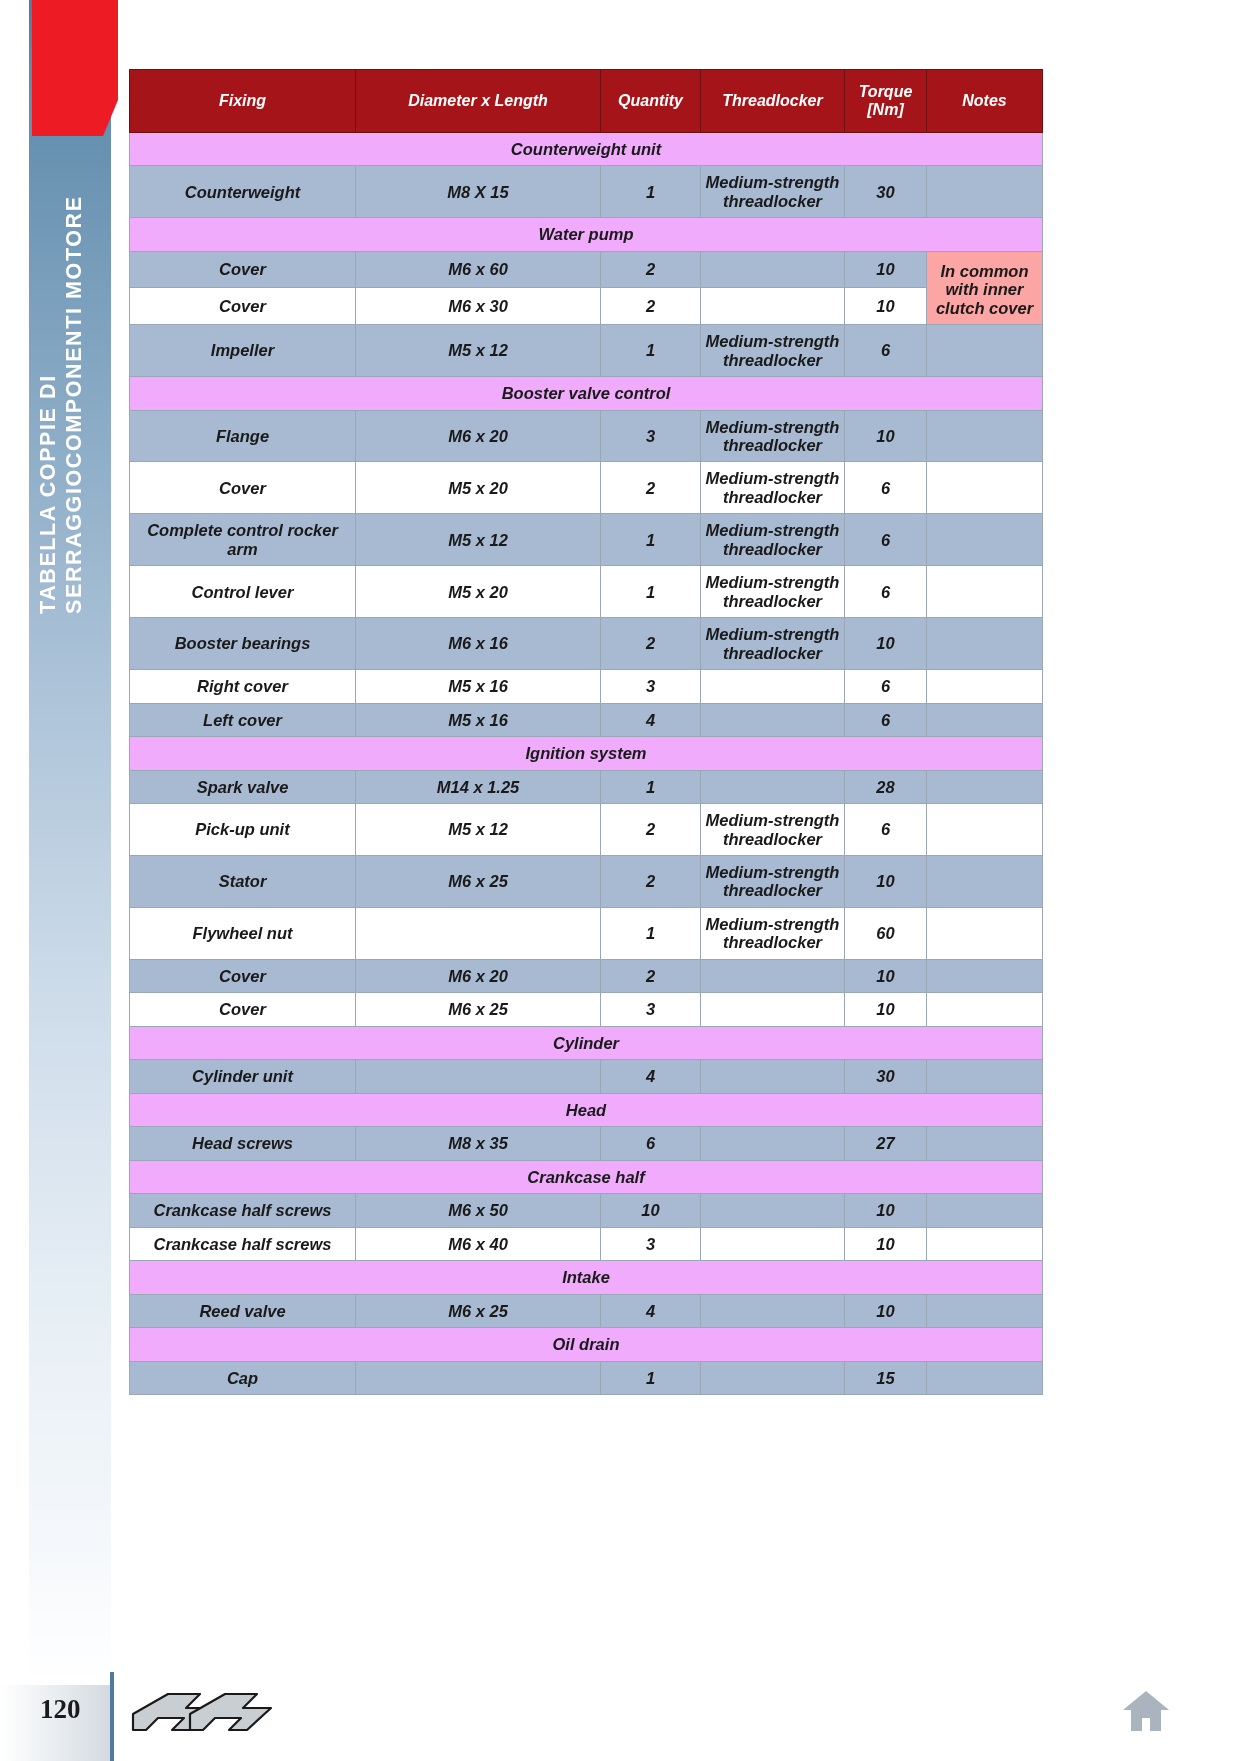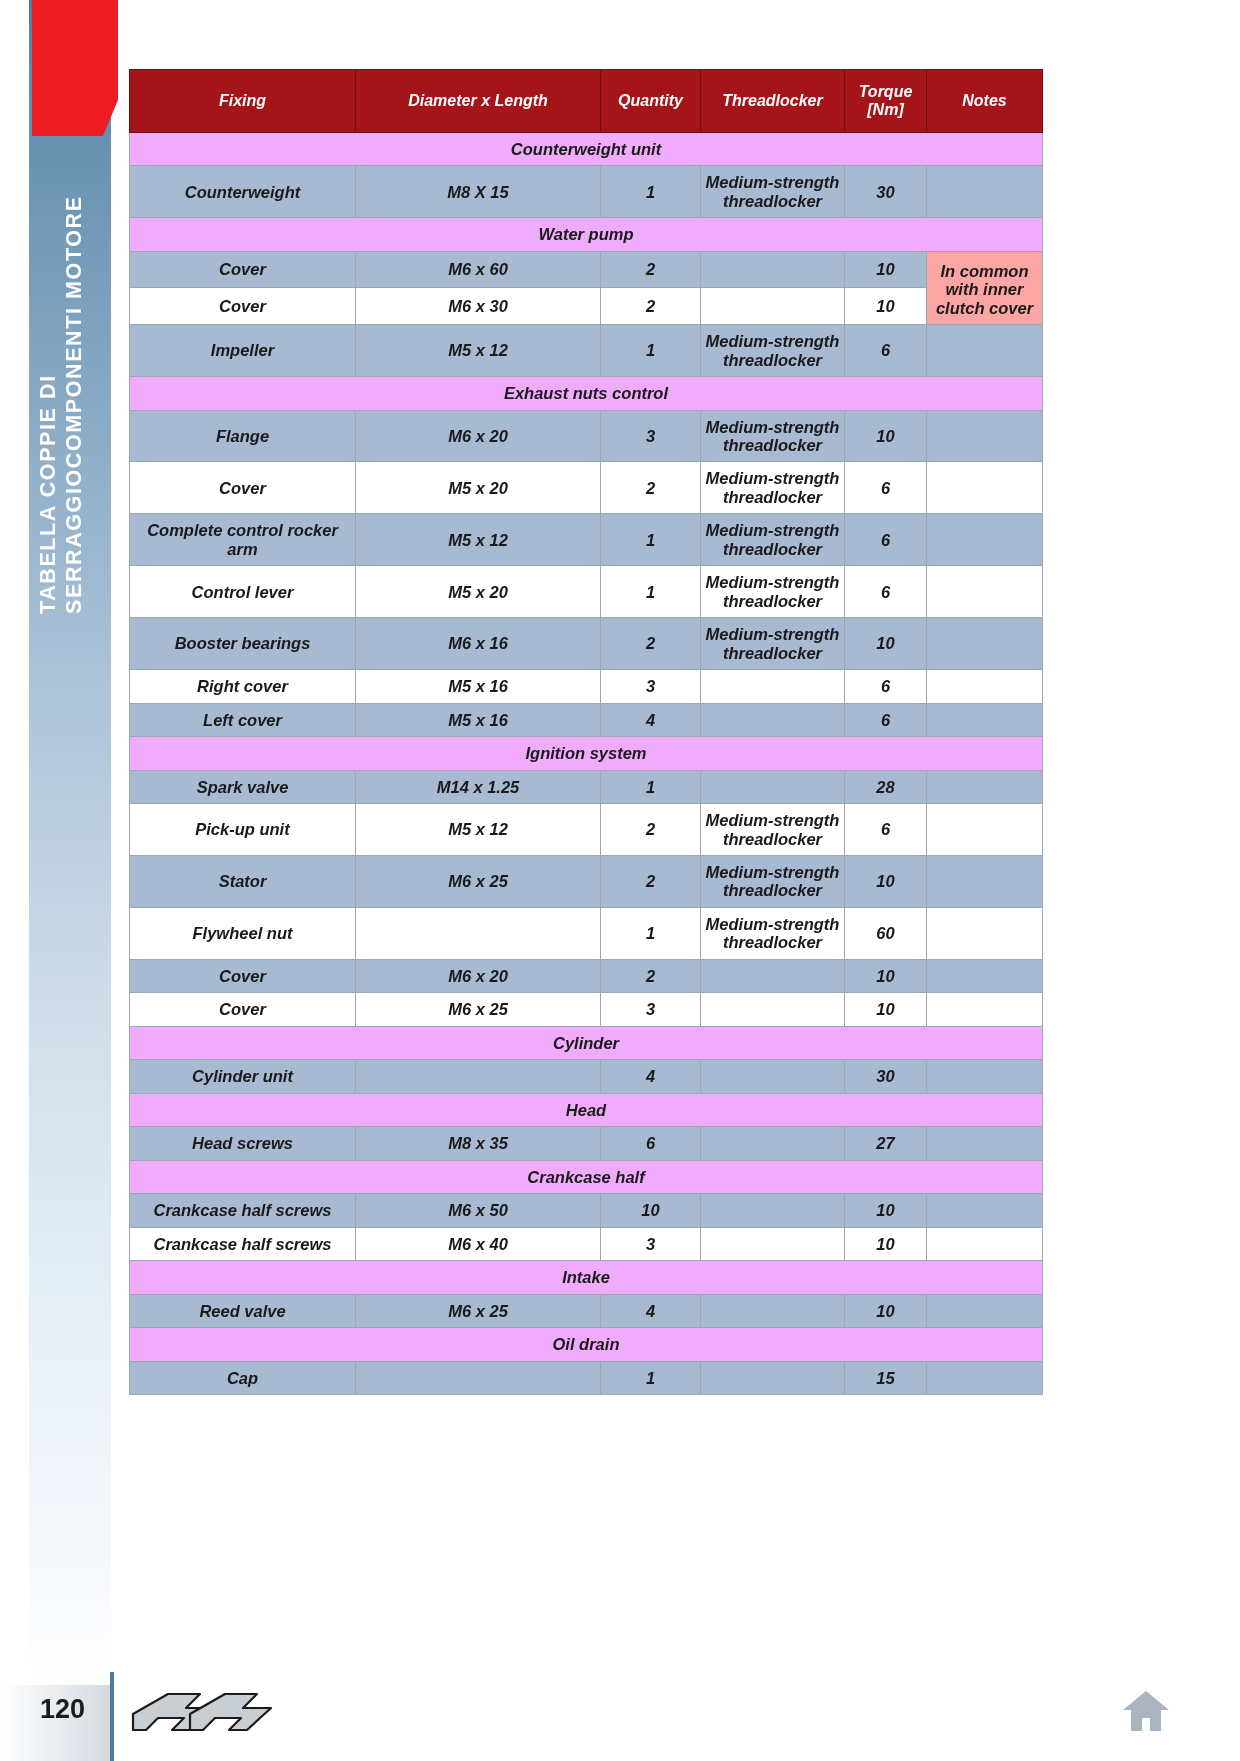--- a/index.html
+++ b/index.html
@@ -72,21 +72,21 @@
     height: 76px;
     background: linear-gradient(to right, #ffffff 0%, #e7ebef 55%, #d3d9df 100%);
   }
   #footer-pagenum {
     position: absolute;
     left: 40px;
     top: 1694px;
     font-size: 27px;
     font-weight: bold;
     color: #1b1b1b;
-    font-family: Liberation Sans, sans-serif;
+    font-family: Liberation Serif, serif;
   }
   #footer-rule {
     position: absolute;
     left: 110px;
     top: 1672px;
     width: 4px;
     height: 89px;
     background: #4d7ca0;
   }
   #footer-logo {
@@ -223,21 +223,21 @@
       </tr>
       <tr class="shade rowh tall">
         <td>Impeller</td>
         <td>M5 x 12</td>
         <td>1</td>
         <td class="thread">Medium-strength threadlocker</td>
         <td>6</td>
         <td class="note"></td>
       </tr>
       <tr class="sect">
-        <td colspan="6">Exhaust nuts control</td>
+        <td colspan="6">Booster valve control</td>
       </tr>
       <tr class="shade rowh tall">
         <td>Flange</td>
         <td>M6 x 20</td>
         <td>3</td>
         <td class="thread">Medium-strength threadlocker</td>
         <td>10</td>
         <td class="note"></td>
       </tr>
       <tr class="light rowh tall">

